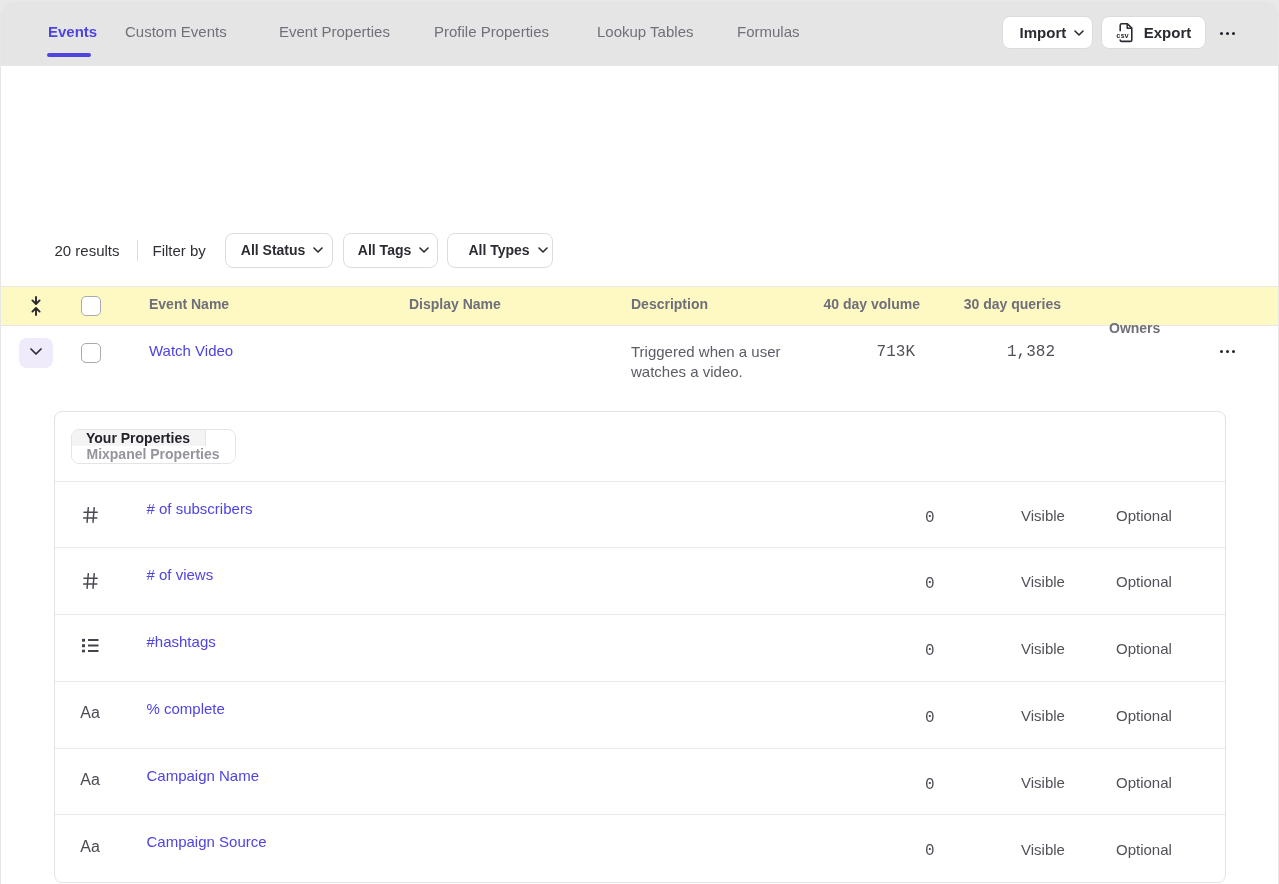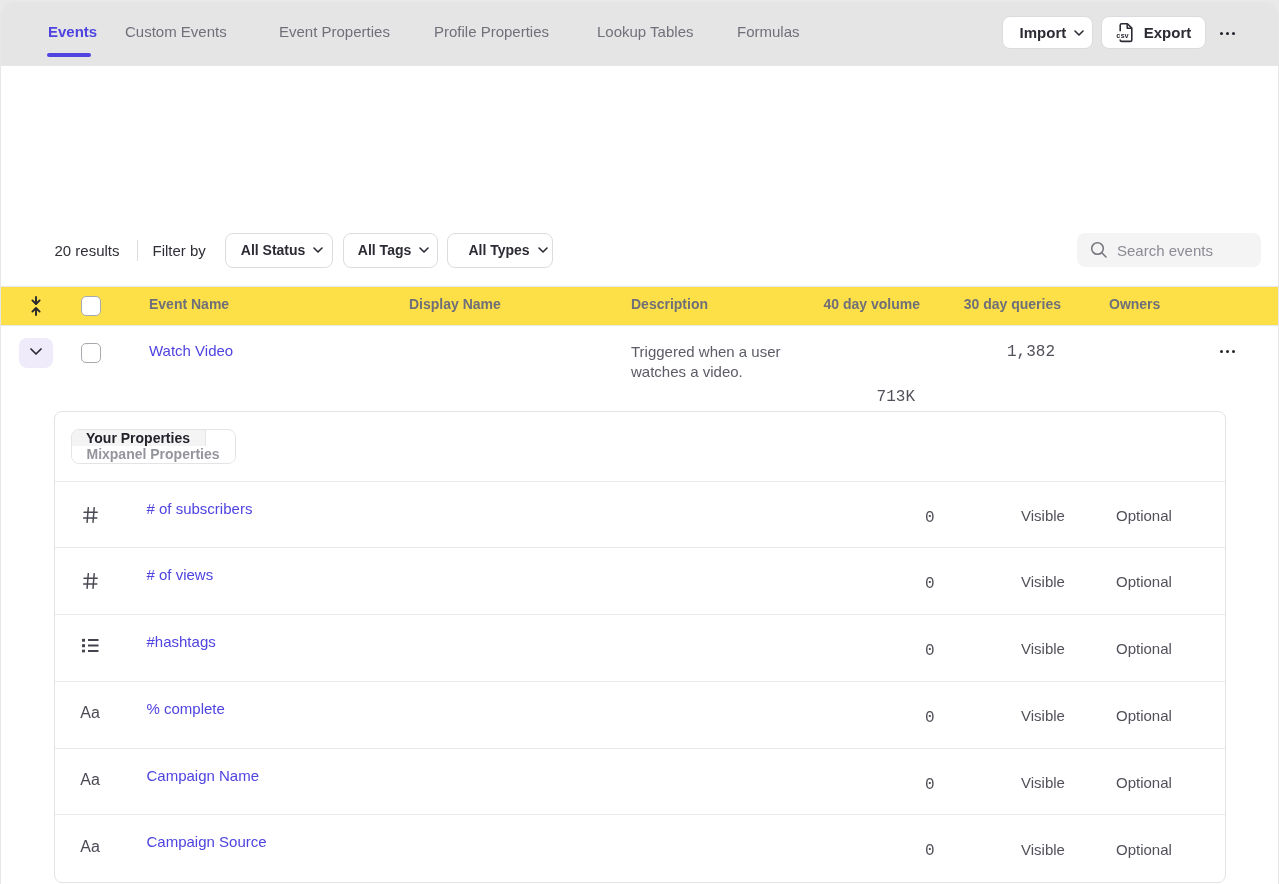--- a/index.html
+++ b/index.html
@@ -27,21 +27,21 @@
 .bbtn { position:absolute; top:24px; height:33px; background:#fff; border-radius:6px;
   display:flex; align-items:center; justify-content:center; font-size:14px; font-weight:700; color:#22222a;
   box-shadow:0 1px 2px rgba(40,30,80,0.10); }
 
 
 .fdivider { position:absolute; left:136px; top:237.5px; width:1px; height:21px; background:#dcdce0; }
 .search { position:absolute; left:1076px; top:230.5px; width:184px; height:34px; background:#f4f4f5; border-radius:8px; }
 .search span { position:absolute; left:40px; top:9px; font-size:15px; color:#8b8b94; }
 
 
-.thead { position:absolute; left:0; top:283.5px; width:1279px; height:40px; background:#fde047;
+.thead { position:absolute; left:0; top:283.5px; width:1279px; height:40px; background:#fef9c3;
   border-top:1px solid #e7e7e9; border-bottom:1px solid #e7e7e9; }
 .th { position:absolute; top:9.5px; font-size:14px; font-weight:700; color:#6f6f79; white-space:nowrap; }
 .checkbox { position:absolute; width:20px; height:20px; background:#fff; border:1.5px solid #a9a9b0; border-radius:5px; }
 .link { color:#4f44e0; text-decoration:none; }
 .num { color:#51515a; font-size:16px; font-family:"Liberation Mono", monospace; }
 .dots { display:flex; gap:2.7px; align-items:center; }
 .dots i { width:3.2px; height:3.2px; border-radius:50%; background:#23232b; }
 
 
 .panel { position:absolute; left:52.5px; top:409px; width:1172px; height:472px;
@@ -101,55 +101,48 @@
   <div class="btn" style="left:342px; top:230.5px; width:95px; height:35px; font-size:14px; padding-left:6px;">All Tags&nbsp;
     <svg width="10" height="6" viewBox="0 0 10 6" style="margin-left:4px;">
         <path d="M1 1 L5 5 L9 1" fill="none" stroke="#2b2b33" stroke-width="1.6" stroke-linecap="round" stroke-linejoin="round"></path>
       </svg>
   </div>
   <div class="btn" style="left:446px; top:230.5px; width:106px; height:35px; font-size:14px; padding-left:16px;">All Types&nbsp;
     <svg width="10" height="6" viewBox="0 0 10 6" style="margin-left:4px;">
         <path d="M1 1 L5 5 L9 1" fill="none" stroke="#2b2b33" stroke-width="1.6" stroke-linecap="round" stroke-linejoin="round"></path>
       </svg>
   </div>
-  <div class="search">
-    <svg width="18" height="18" viewBox="0 0 18 18" style="position:absolute; left:13px; top:8px;">
-      <circle cx="7.5" cy="7.5" r="5.8" fill="none" stroke="#74747c" stroke-width="1.5"></circle>
-      <line x1="11.8" y1="11.8" x2="16" y2="16" stroke="#74747c" stroke-width="1.5" stroke-linecap="round"></line>
-    </svg>
-    <span>Search events</span>
-  </div>
 
   <div class="thead">
     <svg width="10" height="20" viewBox="0 0 10 20" style="position:absolute; left:30px; top:9px;">
       <g fill="none" stroke="#26262e" stroke-width="1.9" stroke-linecap="round" stroke-linejoin="round">
         <line x1="5" y1="1" x2="5" y2="7"></line>
           <path d="M1.4 4.4 L5 8 L8.6 4.4"></path>
         <line x1="5" y1="19" x2="5" y2="13"></line>
           <path d="M1.4 15.6 L5 12 L8.6 15.6"></path>
       </g>
     </svg>
     <div class="checkbox" style="left:80px; top:9px;"></div>
     <span class="th" style="left:148px;">Event Name</span>
     <span class="th" style="left:408px;">Display Name</span>
     <span class="th" style="left:630px;">Description</span>
     <span class="th" style="right:360px;">40 day volume</span>
     <span class="th" style="right:219px;">30 day queries</span>
-    <span class="th" style="left:1108px;">Owners</span>
+    <span class="th" style="left:1108px;margin-top:24px;">Owners</span>
   </div>
 
   <div class="abs" style="left:17.5px; top:335.5px; width:34px; height:30px; background:#efebfb; border-radius:8px;">
     <svg width="12" height="7" viewBox="0 0 12 7" style="position:absolute; left:11px; top:10px;">
         <path d="M1 1 L6 6 L11 1" fill="none" stroke="#2b2b33" stroke-width="1.7" stroke-linecap="round" stroke-linejoin="round"></path>
       </svg>
   </div>
   <div class="checkbox" style="left:80px; top:341px;"></div>
   <span class="abs link" style="left:148px; top:340px; font-size:15px;">Watch Video</span>
   <div class="abs" style="left:630px; top:339.5px; width:155px; font-size:15px; color:#5c5c66; line-height:20.5px;">Triggered when a user watches a video.</div>
-  <span class="abs num" style="right:363px; top:340.5px;margin-top:45px;">713K</span>
+  <span class="abs num" style="right:363px; top:340.5px;">713K</span>
   <span class="abs num" style="right:223px; top:340.5px;">1,382</span>
   <div class="dots" style="position:absolute; left:1219px; top:347.5px;">
       <i></i>
       <i></i>
       <i></i>
     </div>
 
   <div class="panel">
     <div class="ptabs">
       <div class="ptab on">Your Properties</div>

